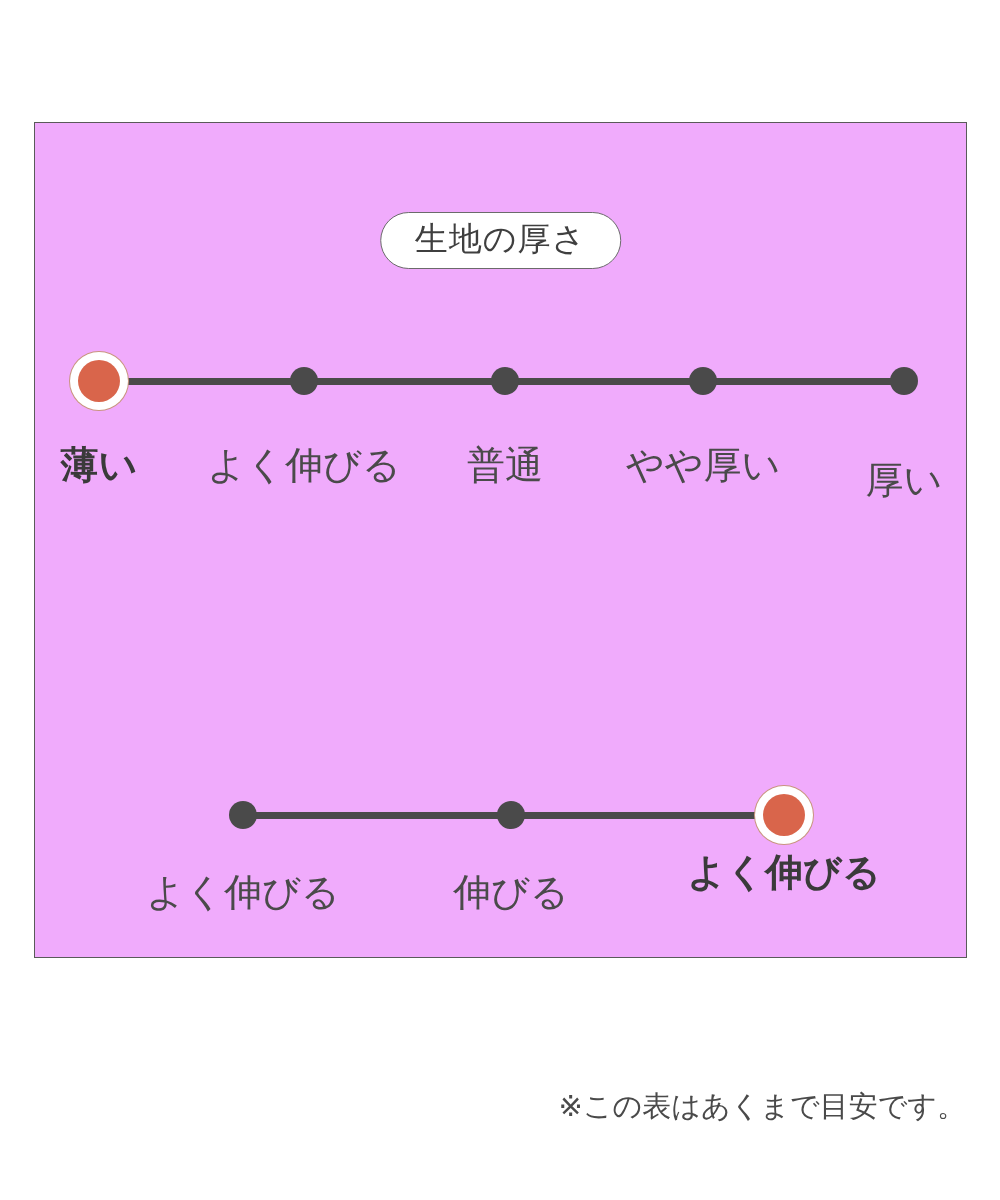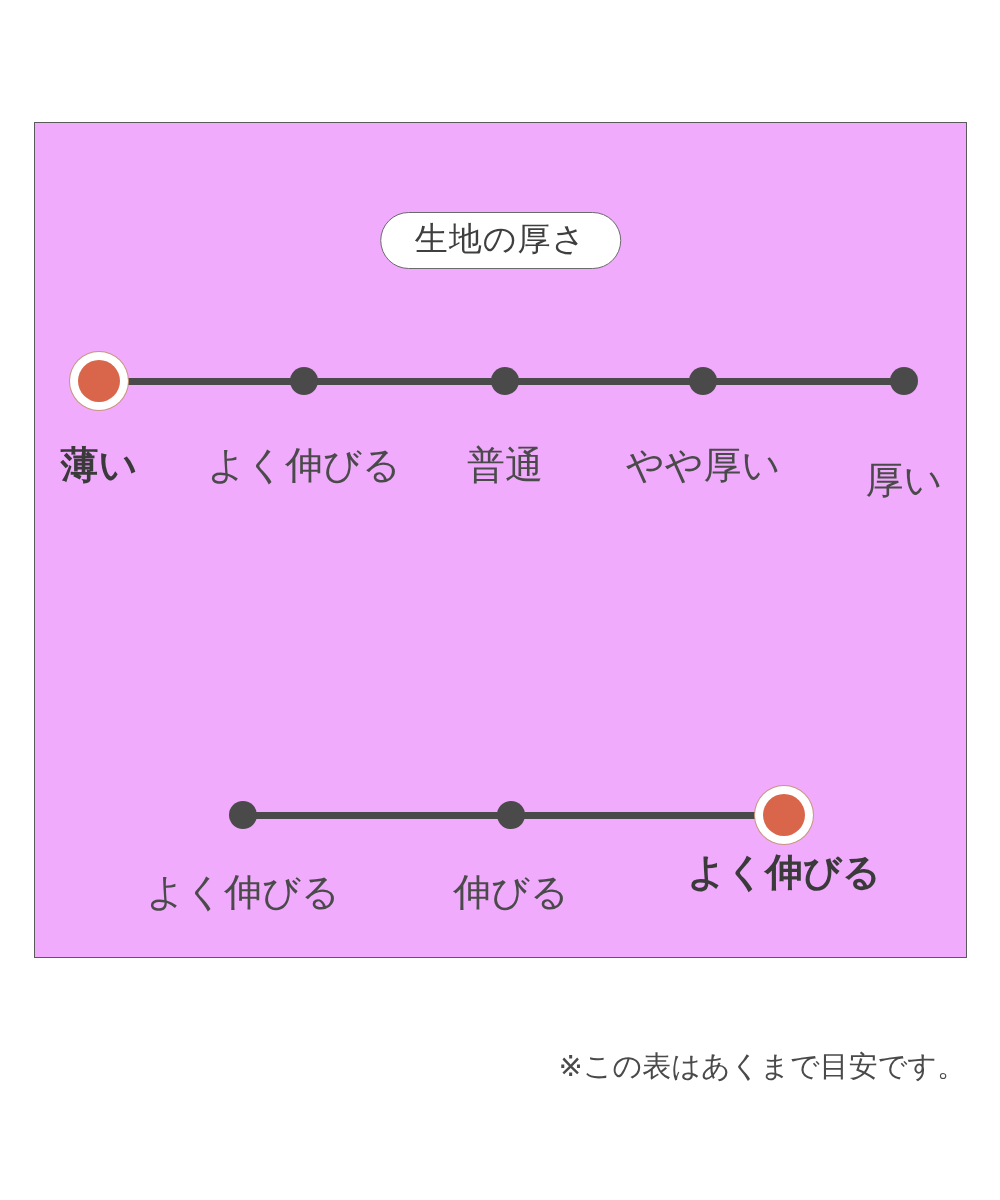--- a/index.html
+++ b/index.html
@@ -92,21 +92,21 @@
   }
   .tick-label.active {
     font-weight: bold;
     color: #3a3a3a;
   }
 
   
   #footnote {
     position: absolute;
     right: 34px;
-    top: 1052px;
+    top: 1092px;
     font-size: 29px;
     line-height: 1;
     color: #4a4a4a;
     white-space: nowrap;
     font-family: "DejaVu Sans", "Liberation Sans", sans-serif;
   }
 </style>
 </head>
 <body>
 

